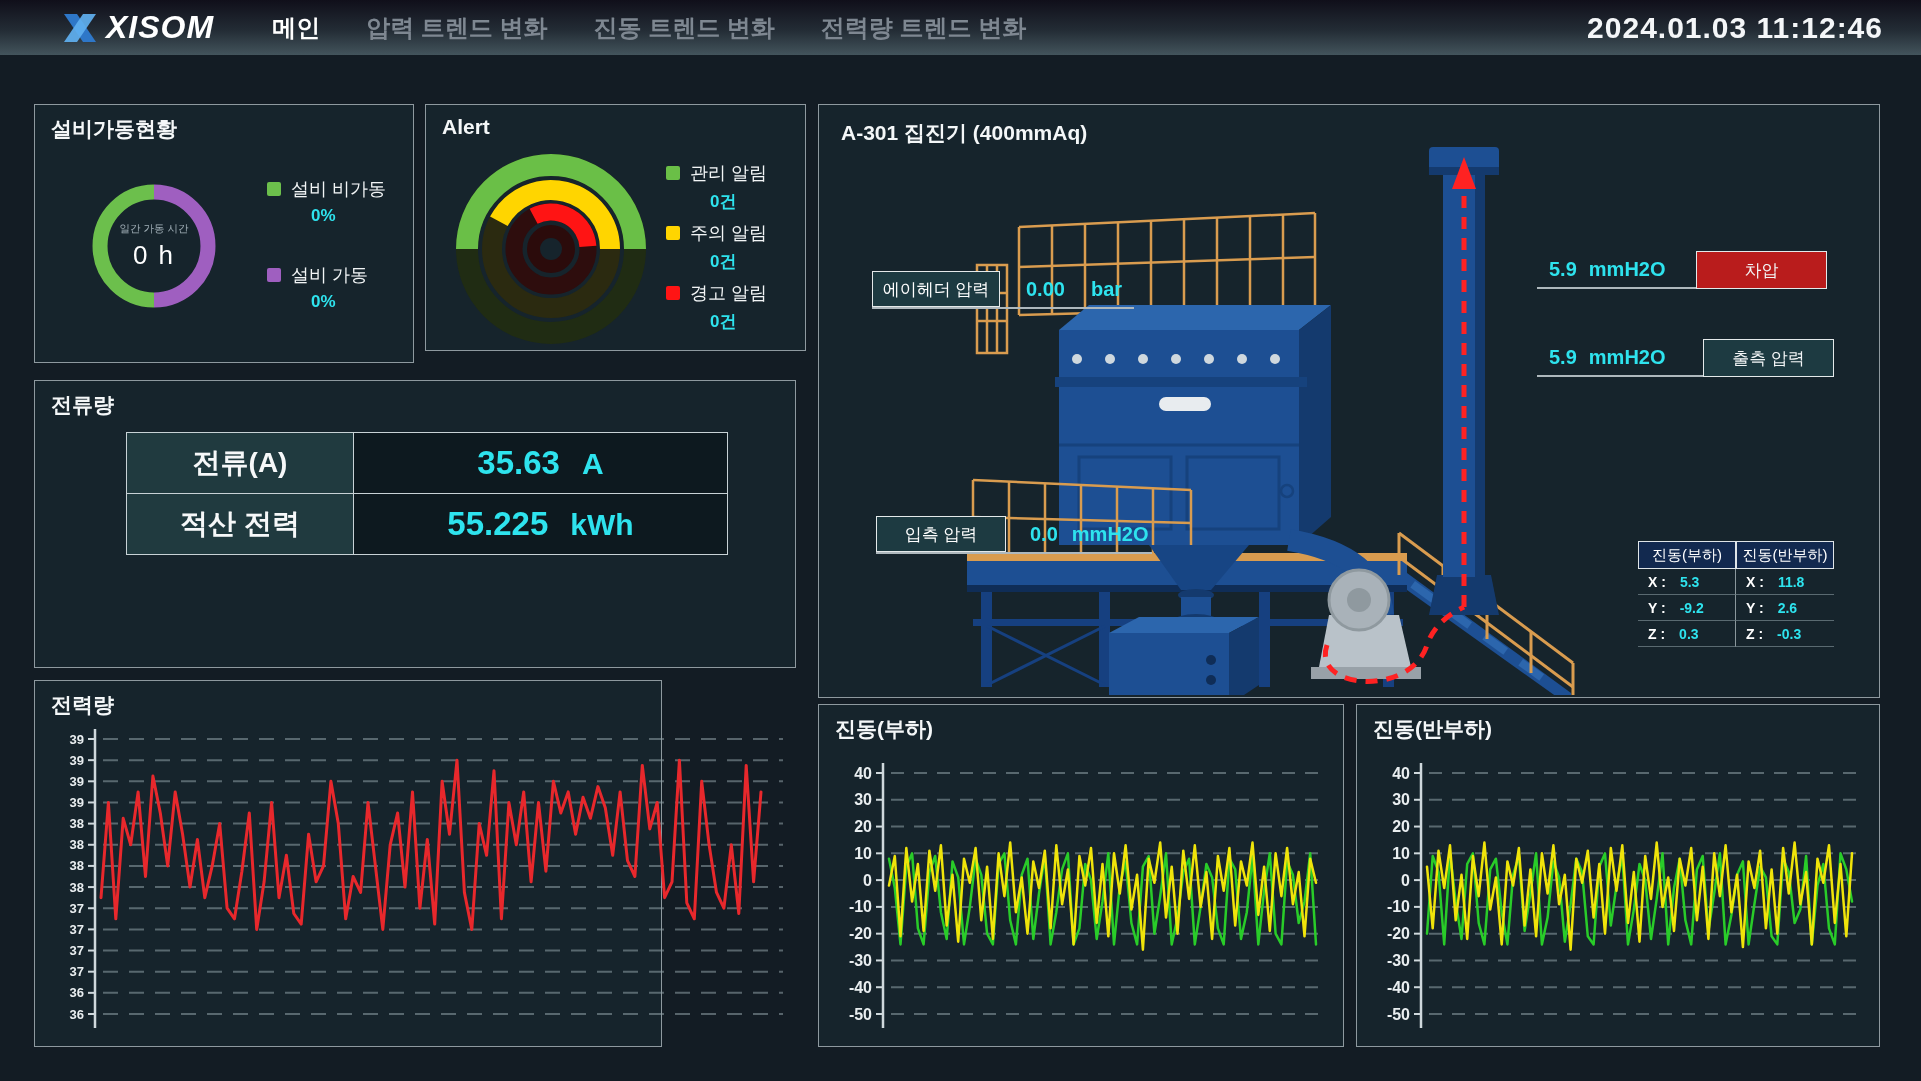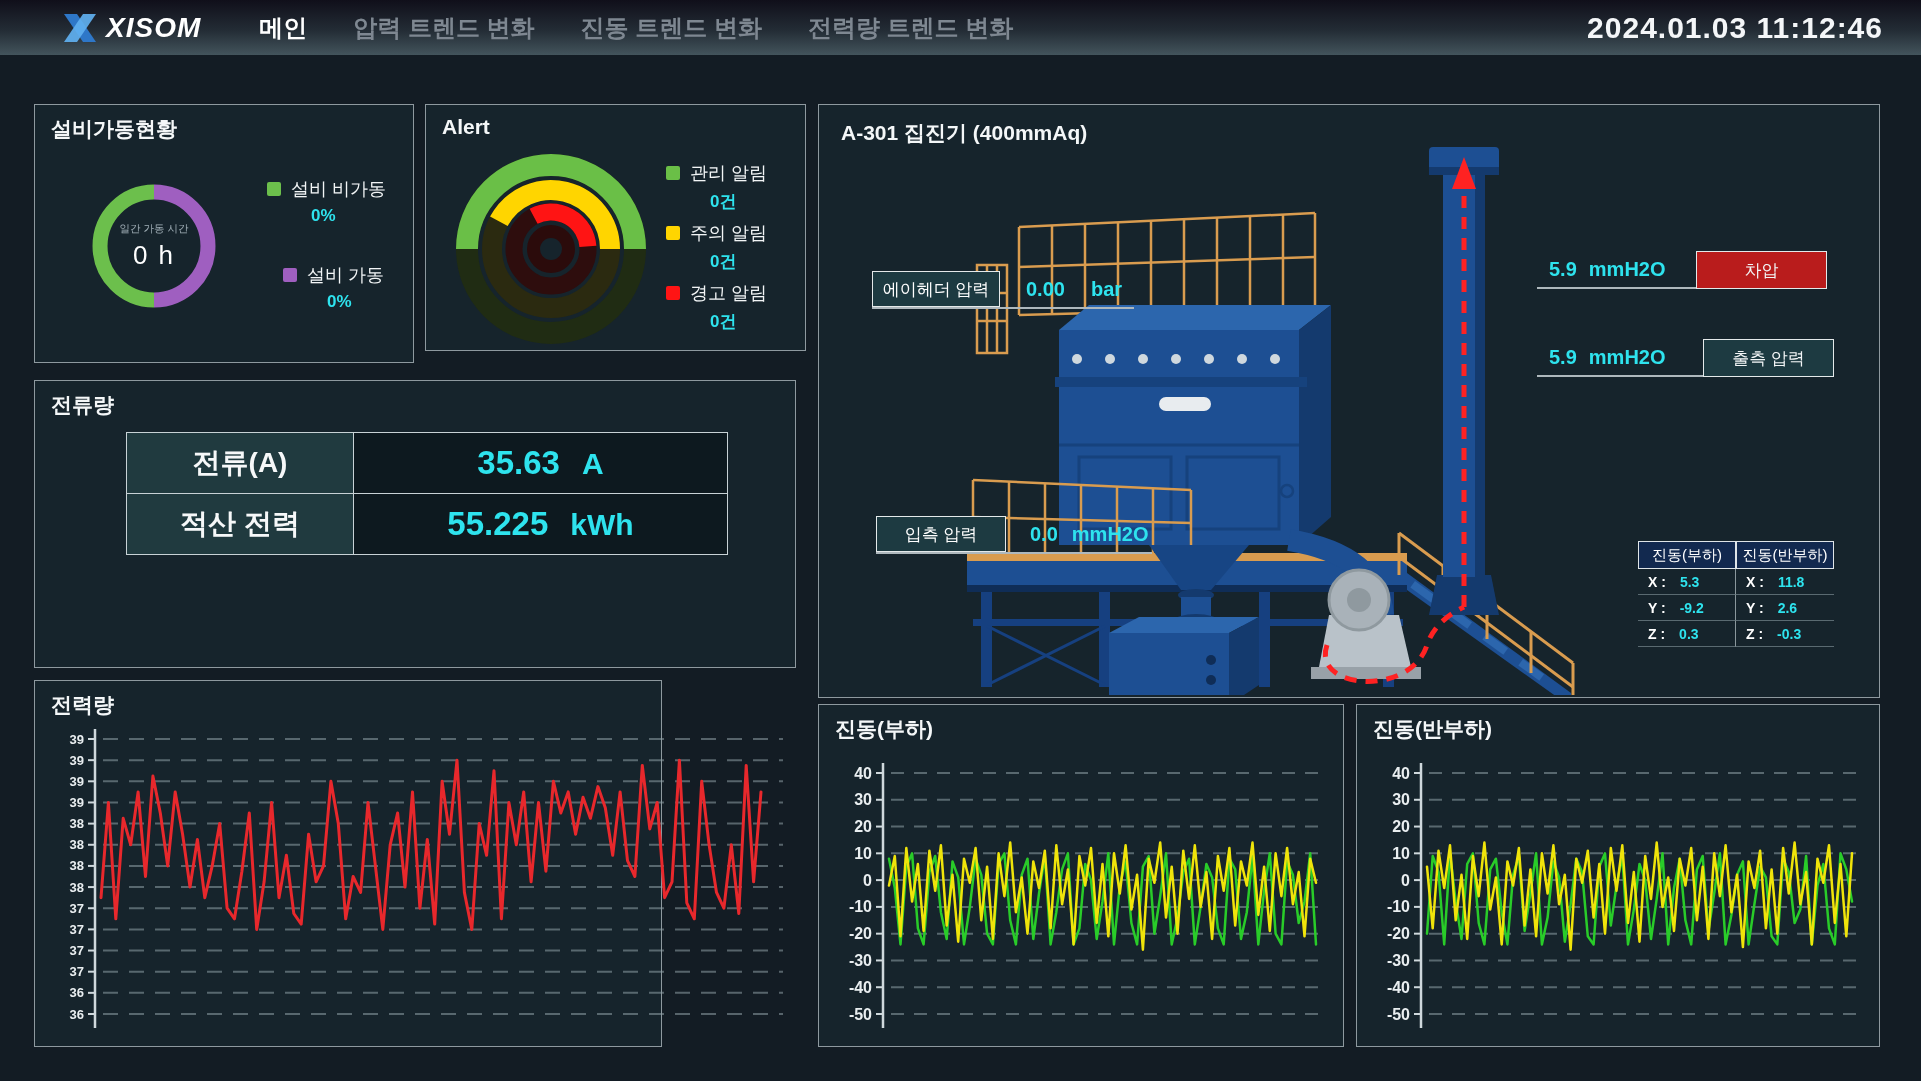--- a/index.html
+++ b/index.html
@@ -9,21 +9,21 @@
     font-family:"Liberation Sans","DejaVu Sans",sans-serif;
     color:#f2f5f6;
   }
   
   .nav{
     position:absolute;left:0;top:0;width:1921px;height:55px;
     background:linear-gradient(180deg,#100f1a 0%,#232c35 55%,#43545c 100%);
     display:flex;align-items:center;
   }
   .logo{display:flex;align-items:center;margin-left:62px;}
-  .logo-text{font-size:28px;font-weight:bold;letter-spacing:1px;color:#ffffff;margin-left:8px;font-style:italic;}
+  .logo-text{font-size:32px;font-weight:bold;letter-spacing:1px;color:#ffffff;margin-left:8px;font-style:italic;}
   .menu{display:flex;gap:46px;margin-left:58px;}
   .menu-item{font-size:24px;color:#7e8791;cursor:pointer;font-weight:600;}
   .menu-item.active{color:#ffffff;}
   .datetime{margin-left:auto;margin-right:38px;font-size:30px;font-weight:600;color:#f4f6f8;letter-spacing:1px;}
   
   .panel{position:absolute;background:#16242c;border:1.5px solid #8e999f;box-sizing:border-box;}
   .ptitle{position:absolute;left:16px;top:10px;font-size:21px;font-weight:600;color:#f4f7f8;}
   .cyan{color:#2ee3ee;}
   
   .legend-block{position:absolute;}
@@ -99,21 +99,21 @@
     <span class="small">일간 가동 시간</span>
     <span class="big">0 h</span>
   </div>
   <div class="legend-block" style="left:232px;top:72px;">
     <div class="legend-row">
       <span class="swatch" style="background-color: rgb(108, 191, 76);"></span>
       <span class="legend-label">설비 비가동</span>
     </div>
     <div class="legend-value cyan">0%</div>
   </div>
-  <div class="legend-block" style="left:248px;top:158px;">
+  <div class="legend-block" style="left:232px;top:158px;">
     <div class="legend-row">
       <span class="swatch" style="background-color: rgb(159, 95, 192);"></span>
       <span class="legend-label">설비 가동</span>
     </div>
     <div class="legend-value cyan">0%</div>
   </div>
 </div>
 
 <div class="panel" style="left:425px;top:104px;width:381px;height:247px;">
   <div class="ptitle">Alert</div>

